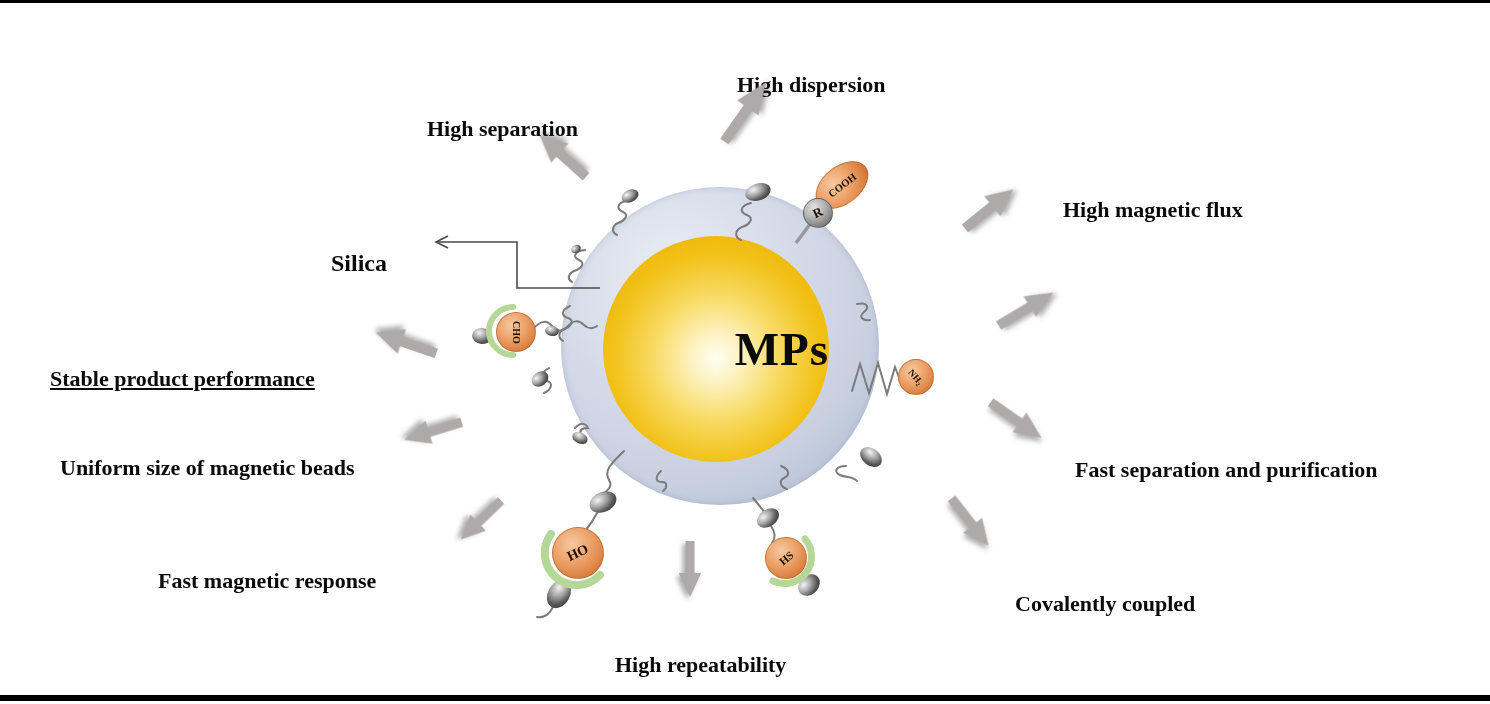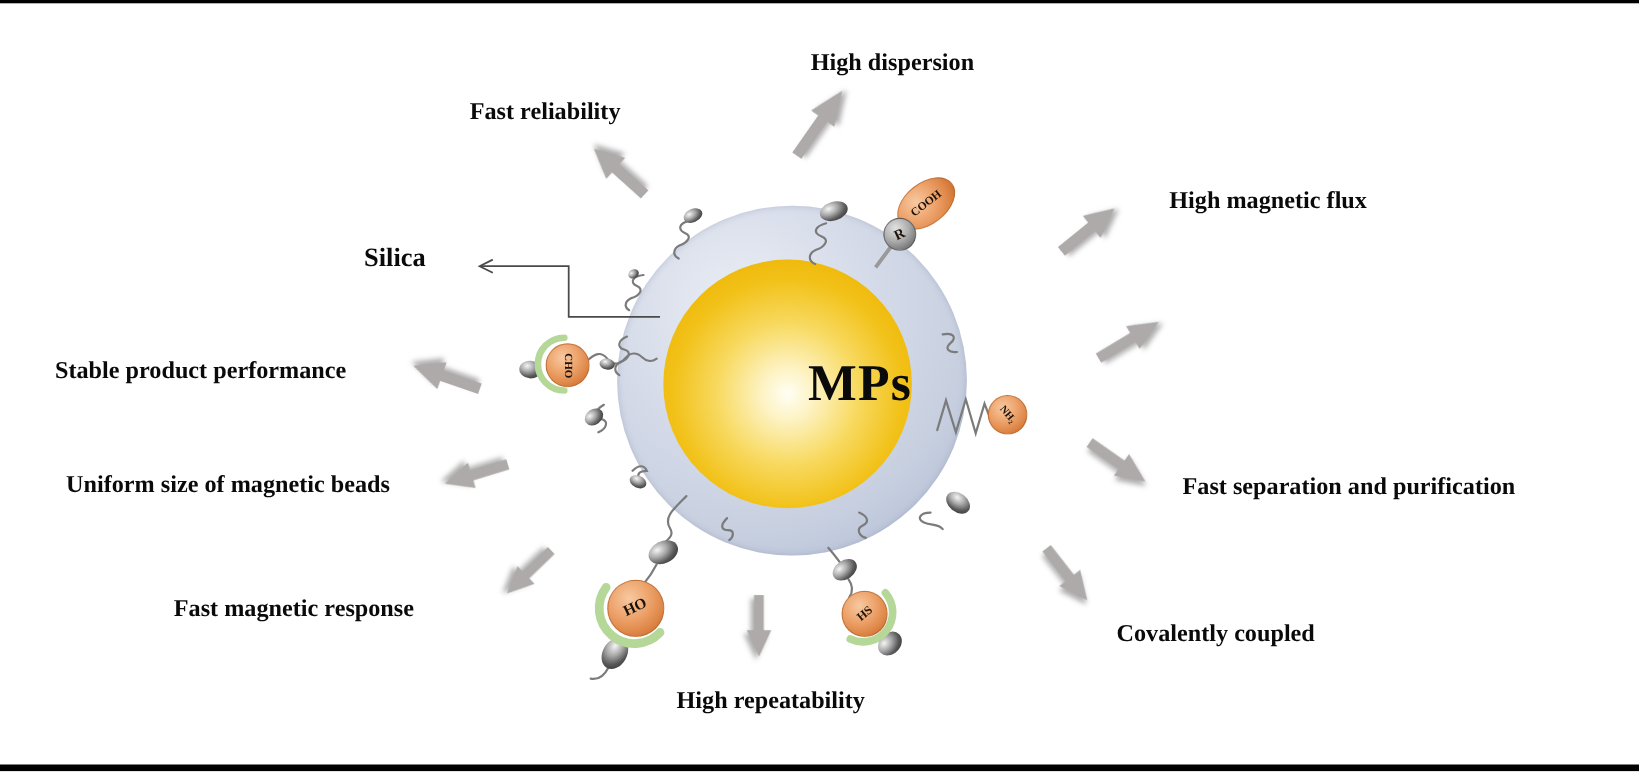--- a/index.html
+++ b/index.html
@@ -47,33 +47,33 @@
   .fg-nh2{left:898px;top:359px;width:34px;height:34px;}
   .fg-nh2 span{font-size:9.5px;transform:rotate(50deg);}
   .fg-ho{left:552px;top:527px;width:50px;height:50px;}
   .fg-ho span{font-size:14px;transform:rotate(-25deg);}
   .fg-hs{left:765px;top:537px;width:40px;height:40px;}
   .fg-hs span{font-size:11px;transform:rotate(-40deg);}
 
   
   .lbl{
     position:absolute;font-weight:bold;color:var(--text-black,#0a0a0a);
-    font-size:22px;white-space:nowrap;
+    font-size:22px;white-space:nowrap;margin-top:28px;
   }
   .lbl-silica{left:331px;top:222px;font-size:24px;}
   .f0{left:737px;top:44px;}
   .f1{left:427px;top:88px;}
   .f2{left:1063px;top:169px;}
   .f3{left:1123px;top:263px;white-space:normal;width:215px;line-height:1.35;}
   .f4{left:1075px;top:429px;}
   .f5{left:1015px;top:563px;}
   .f6{left:615px;top:624px;text-align:right;}
   .f7{left:158px;top:540px;}
   .f8{left:60px;top:427px;}
-  .f9{left:50px;top:324px;}
+  .f9{left:50px;top:338px;text-decoration:underline;}
 
   
   .arrow{position:absolute;filter:drop-shadow(3px 3px 2.5px rgba(40,40,40,.38));}
   .arrow .shp{
     width:100%;height:100%;background:var(--arrow-gray,#aeaaaa);
     clip-path:polygon(0 33%, 57% 33%, 57% 7%, 100% 50%, 57% 93%, 57% 67%, 0 67%);
   }
   .a0{left:709px;top:97px;width:72px;height:30px;transform:rotate(-55deg);}
   .a1{left:532px;top:141px;width:62px;height:30px;transform:rotate(-138deg);}
   .a2{left:958px;top:194px;width:62px;height:30px;transform:rotate(-39deg);}
@@ -172,21 +172,21 @@
   <div class="fg fg-ho">
     <span>HO</span>
   </div>
   <div class="fg fg-hs">
     <span>HS</span>
   </div>
 
   <div class="lbl lbl-silica">Silica</div>
 
   <div class="lbl f0">High dispersion</div>
-  <div class="lbl f1">Fast reliability</div>
+  <div class="lbl f1">High separation</div>
   <div class="lbl f2">High magnetic flux</div>
   <div class="lbl f4">Fast separation and purification</div>
   <div class="lbl f5">Covalently coupled</div>
   <div class="lbl f6">High repeatability</div>
   <div class="lbl f7">Fast magnetic response</div>
   <div class="lbl f8">Uniform size of magnetic beads</div>
   <div class="lbl f9">Stable product performance</div>
 
   <div class="arrow a0">
       <div class="shp"></div>

